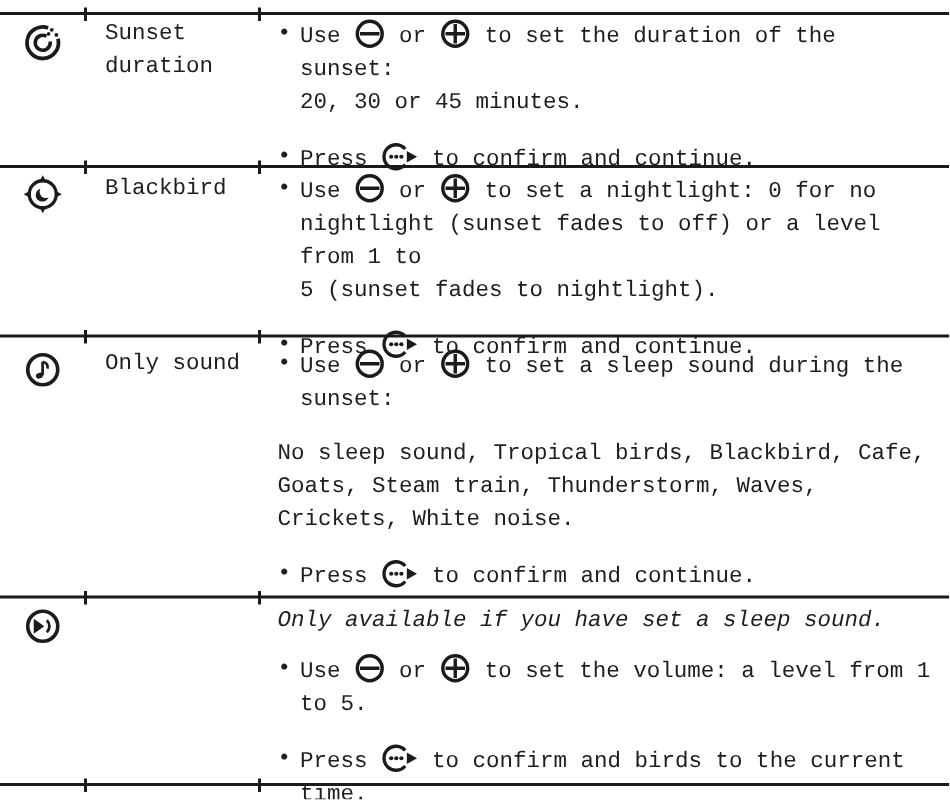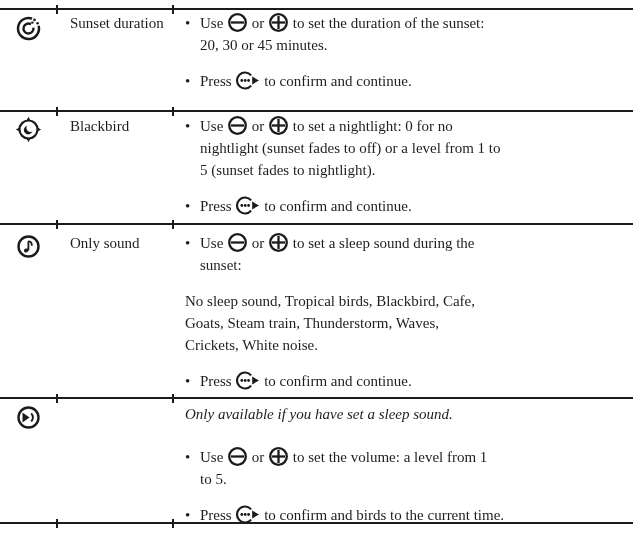--- a/index.html
+++ b/index.html
@@ -1,28 +1,28 @@
 <!DOCTYPE html>
 <html><head>
 <meta charset="utf-8">
 <style>
   html,body{margin:0;padding:0;background:#ffffff;}
   .canvas{
     position:relative;width:633px;height:533px;background:#ffffff;
-    font-family:Liberation Serif, serif;color:#1e1e1e;
+    font-family:Liberation Mono, monospace;color:#1e1e1e;
     font-size:15px;line-height:22px;overflow:hidden;
   }
   .rule{position:absolute;left:0;width:633px;height:2px;background:#1b1b1b;}
   .tick{position:absolute;width:2px;height:9px;background:#1b1b1b;}
   .cell{position:absolute;}
   .icon-cell{width:27px;height:27px;}
   .label-cell{left:70px;width:110px;}
   .content-cell{left:185px;width:440px;}
   .content-cell p{margin:0 0 14px 0;}
-  .content-cell p.note{margin:0 0 21px 0;font-style:italic;}
+  .content-cell p.note{margin:0 0 10px 0;font-style:italic;}
   .bullet{position:relative;padding-left:15px;}
   .dot{position:absolute;left:0;top:0;}
   .pre{white-space:pre-line;}
   .ic{vertical-align:-5px;}
   svg{color:#1b1b1b;}
 </style>
 </head>
 <body>
 
 <svg width="0" height="0" style="position:absolute" aria-hidden="true">

